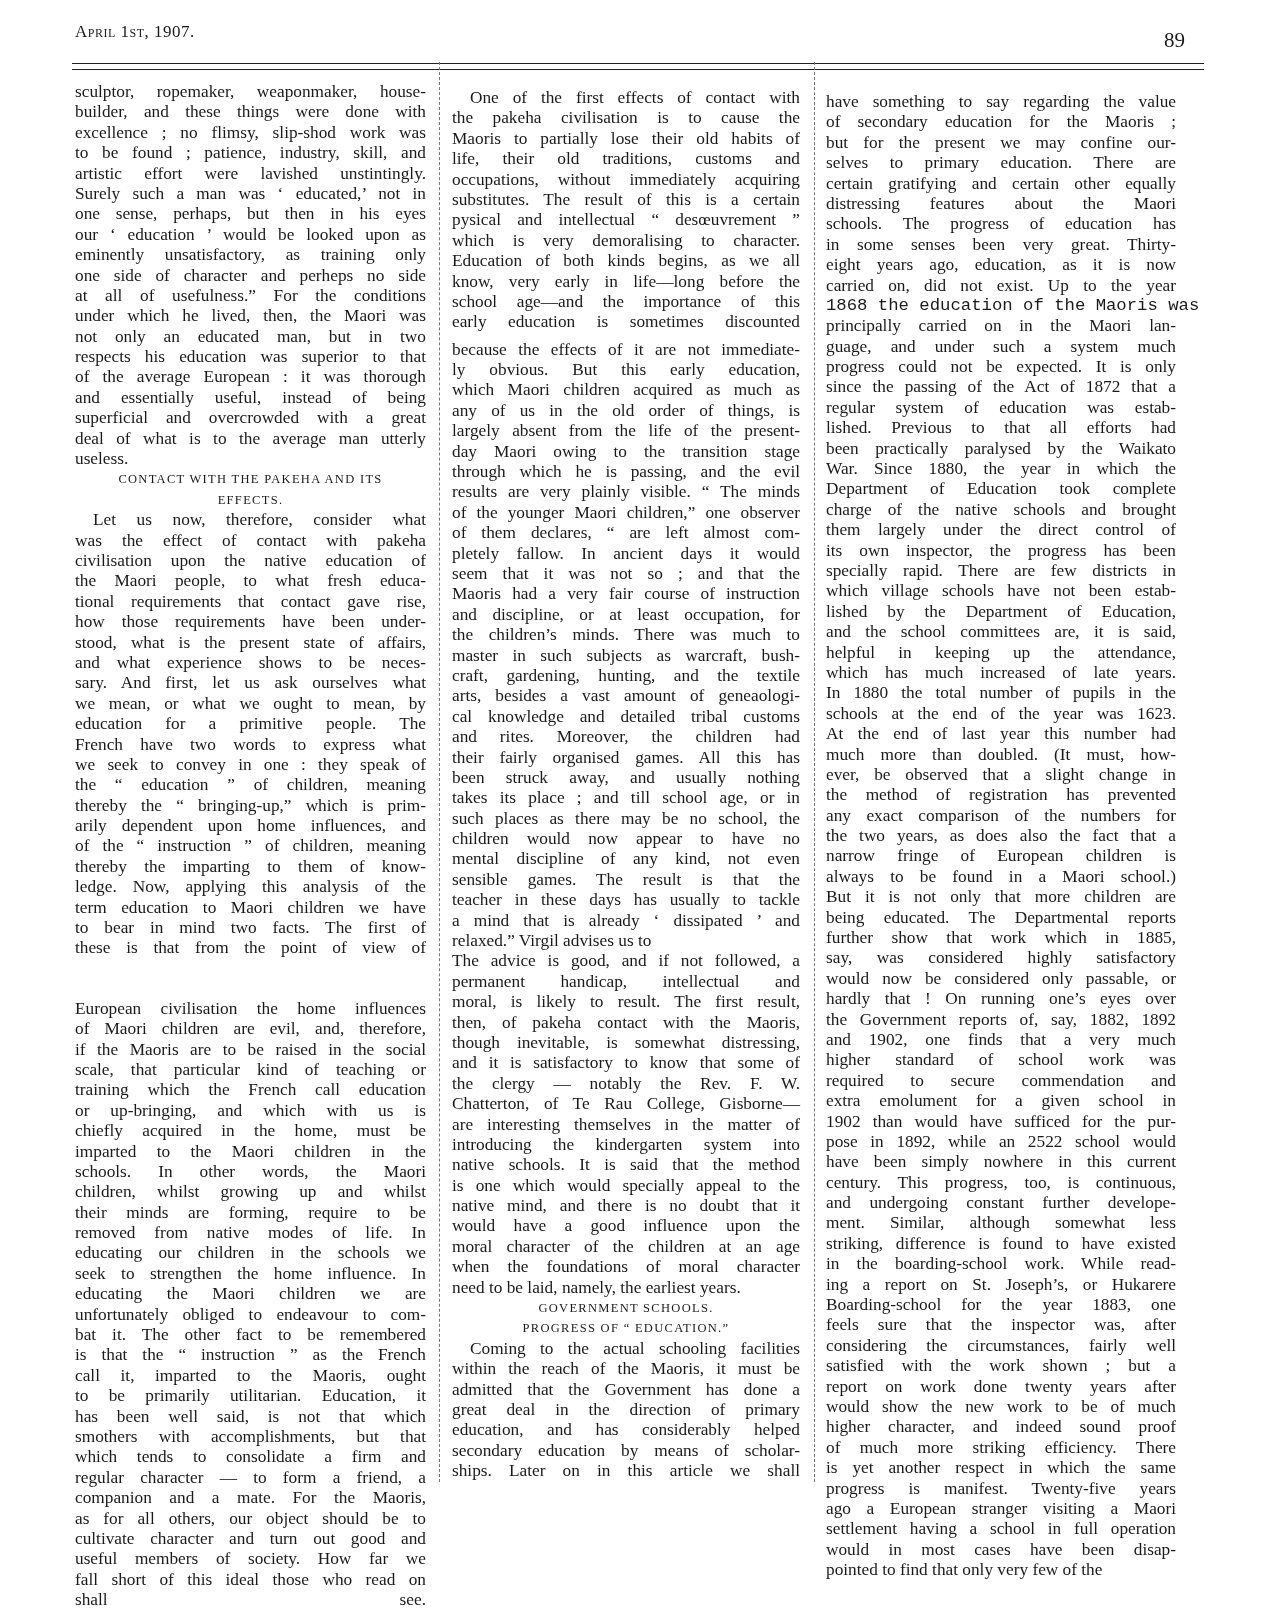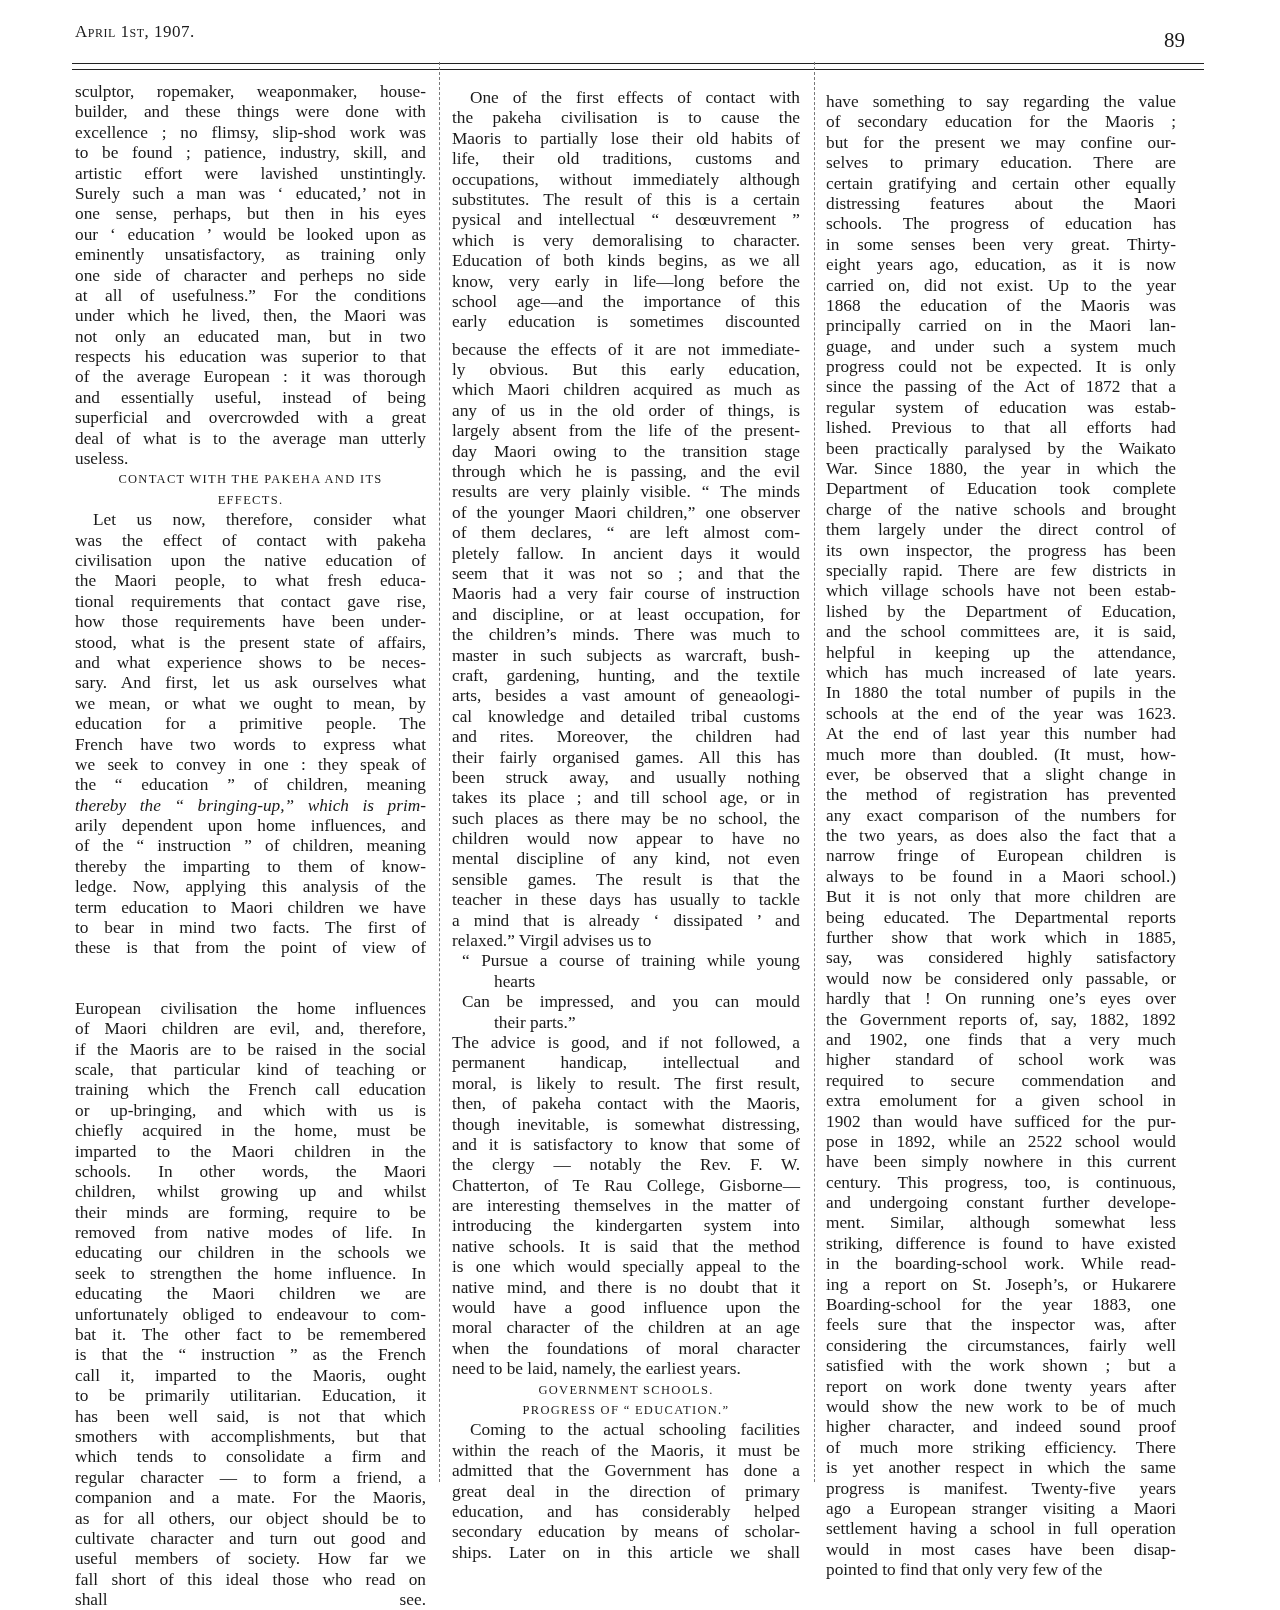--- a/index.html
+++ b/index.html
@@ -68,21 +68,21 @@
       <span class="line" style="width: 100%; box-sizing: border-box;">tional requirements that contact gave rise,</span>
       <span class="line" style="width: 100%; box-sizing: border-box;">how those requirements have been under-</span>
       <span class="line" style="width: 100%; box-sizing: border-box;">stood, what is the present state of affairs,</span>
       <span class="line" style="width: 100%; box-sizing: border-box;">and what experience shows to be neces-</span>
       <span class="line" style="width: 100%; box-sizing: border-box;">sary.  And first, let us ask ourselves what</span>
       <span class="line" style="width: 100%; box-sizing: border-box;">we mean, or what we ought to mean, by</span>
       <span class="line" style="width: 100%; box-sizing: border-box;">education for a primitive people.  The</span>
       <span class="line" style="width: 100%; box-sizing: border-box;">French have two words to express what</span>
       <span class="line" style="width: 100%; box-sizing: border-box;">we seek to convey in one : they speak of</span>
       <span class="line" style="width: 100%; box-sizing: border-box;">the “ education ” of children, meaning</span>
-      <span class="line" style="width: 100%; box-sizing: border-box; font-style: italic;">thereby the “ bringing-up,” which is prim-</span>
+      <span class="line" style="width: 100%; box-sizing: border-box;">thereby the “ bringing-up,” which is prim-</span>
       <span class="line" style="width: 100%; box-sizing: border-box;">arily dependent upon home influences, and</span>
       <span class="line" style="width: 100%; box-sizing: border-box;">of the “ instruction ” of children, meaning</span>
       <span class="line" style="width: 100%; box-sizing: border-box;">thereby the imparting to them of know-</span>
       <span class="line" style="width: 100%; box-sizing: border-box;">ledge.  Now, applying this analysis of the</span>
       <span class="line" style="width: 100%; box-sizing: border-box;">term education to Maori children we have</span>
       <span class="line" style="width: 100%; box-sizing: border-box;">to bear in mind two facts.  The first of</span>
       <span class="line" style="width: 100%; box-sizing: border-box;">these is that from the point of view of</span>
       <span class="line" style="width: 100%; box-sizing: border-box; margin-top: 40px;">European civilisation the home influences</span>
       <span class="line" style="width: 100%; box-sizing: border-box;">of Maori children are evil, and, therefore,</span>
       <span class="line" style="width: 100%; box-sizing: border-box;">if the Maoris are to be raised in the social</span>
@@ -114,21 +114,21 @@
       <span class="line" style="width: 100%; box-sizing: border-box;">fall short of this ideal those who read on</span>
       <span class="line" style="width: 100%; box-sizing: border-box;">shall see.</span>
     </div>
   </div>
 <div class="column" id="col1" style="left:452px; width:348px; top:88px;">
     <div>
       <span class="line indent" style="width: 100%; box-sizing: border-box;">One of the first effects of contact with</span>
       <span class="line" style="width: 100%; box-sizing: border-box;">the pakeha civilisation is to cause the</span>
       <span class="line" style="width: 100%; box-sizing: border-box;">Maoris to partially lose their old habits of</span>
       <span class="line" style="width: 100%; box-sizing: border-box;">life, their old traditions, customs and</span>
-      <span class="line" style="width: 100%; box-sizing: border-box;">occupations, without immediately although</span>
+      <span class="line" style="width: 100%; box-sizing: border-box;">occupations, without immediately acquiring</span>
       <span class="line" style="width: 100%; box-sizing: border-box;">substitutes.  The result of this is a certain</span>
       <span class="line" style="width: 100%; box-sizing: border-box;">pysical and intellectual “ desœuvrement ”</span>
       <span class="line" style="width: 100%; box-sizing: border-box;">which is very demoralising to character.</span>
       <span class="line" style="width: 100%; box-sizing: border-box;">Education of both kinds begins, as we all</span>
       <span class="line" style="width: 100%; box-sizing: border-box;">know, very early in life—long before the</span>
       <span class="line" style="width: 100%; box-sizing: border-box;">school age—and the importance of this</span>
       <span class="line" style="width: 100%; box-sizing: border-box;">early education is sometimes discounted</span>
       <span class="line" style="width: 100%; box-sizing: border-box; margin-top: 7px;">because the effects of it are not immediate-</span>
       <span class="line" style="width: 100%; box-sizing: border-box;">ly obvious.  But this early education,</span>
       <span class="line" style="width: 100%; box-sizing: border-box;">which Maori children acquired as much as</span>
@@ -154,26 +154,20 @@
       <span class="line" style="width: 100%; box-sizing: border-box;">takes its place ; and till school age, or in</span>
       <span class="line" style="width: 100%; box-sizing: border-box;">such places as there may be no school, the</span>
       <span class="line" style="width: 100%; box-sizing: border-box;">children would now appear to have no</span>
       <span class="line" style="width: 100%; box-sizing: border-box;">mental discipline of any kind, not even</span>
       <span class="line" style="width: 100%; box-sizing: border-box;">sensible games.  The result is that the</span>
       <span class="line" style="width: 100%; box-sizing: border-box;">teacher in these days has usually to tackle</span>
       <span class="line" style="width: 100%; box-sizing: border-box;">a mind that is already ‘ dissipated ’ and</span>
       <span class="line last" style="width: 100%; box-sizing: border-box;">relaxed.”  Virgil advises us to</span>
     </div>
     <div>
-      <span class="line quote1" style="width: 100%; box-sizing: border-box;">“ Pursue a course of training while young</span>
-      <span class="line quote2 last" style="width: 100%; box-sizing: border-box;">hearts</span>
-      <span class="line quote3" style="width: 100%; box-sizing: border-box;">Can be impressed, and you can mould</span>
-      <span class="line quote2 last" style="width: 100%; box-sizing: border-box;">their parts.”</span>
-    </div>
-    <div>
       <span class="line" style="width: 100%; box-sizing: border-box;">The advice is good, and if not followed, a</span>
       <span class="line" style="width: 100%; box-sizing: border-box;">permanent handicap, intellectual and</span>
       <span class="line" style="width: 100%; box-sizing: border-box;">moral, is likely to result.  The first result,</span>
       <span class="line" style="width: 100%; box-sizing: border-box;">then, of pakeha contact with the Maoris,</span>
       <span class="line" style="width: 100%; box-sizing: border-box;">though inevitable, is somewhat distressing,</span>
       <span class="line" style="width: 100%; box-sizing: border-box;">and it is satisfactory to know that some of</span>
       <span class="line" style="width: 100%; box-sizing: border-box;">the clergy — notably the Rev. F. W.</span>
       <span class="line" style="width: 100%; box-sizing: border-box;">Chatterton, of Te Rau College, Gisborne—</span>
       <span class="line" style="width: 100%; box-sizing: border-box;">are interesting themselves in the matter of</span>
       <span class="line" style="width: 100%; box-sizing: border-box;">introducing the kindergarten system into</span>
@@ -204,21 +198,21 @@
       <span class="line" style="width: 100%; box-sizing: border-box;">have something to say regarding the value</span>
       <span class="line" style="width: 100%; box-sizing: border-box;">of secondary education for the Maoris ;</span>
       <span class="line" style="width: 100%; box-sizing: border-box;">but for the present we may confine our-</span>
       <span class="line" style="width: 100%; box-sizing: border-box;">selves to primary education.  There are</span>
       <span class="line" style="width: 100%; box-sizing: border-box;">certain gratifying and certain other equally</span>
       <span class="line" style="width: 100%; box-sizing: border-box;">distressing features about the Maori</span>
       <span class="line" style="width: 100%; box-sizing: border-box;">schools.  The progress of education has</span>
       <span class="line" style="width: 100%; box-sizing: border-box;">in some senses been very great.  Thirty-</span>
       <span class="line" style="width: 100%; box-sizing: border-box;">eight years ago, education, as it is now</span>
       <span class="line" style="width: 100%; box-sizing: border-box;">carried on, did not exist.  Up to the year</span>
-      <span class="line" style="width: 100%; box-sizing: border-box;">1868 the education of the Maoris was</span>
+      <span class="line" style="width: 100%; box-sizing: border-box; font-family: Liberation Mono, monospace;">1868 the education of the Maoris was</span>
       <span class="line" style="width: 100%; box-sizing: border-box;">principally carried on in the Maori lan-</span>
       <span class="line" style="width: 100%; box-sizing: border-box;">guage, and under such a system much</span>
       <span class="line" style="width: 100%; box-sizing: border-box;">progress could not be expected.  It is only</span>
       <span class="line" style="width: 100%; box-sizing: border-box;">since the passing of the Act of 1872 that a</span>
       <span class="line" style="width: 100%; box-sizing: border-box;">regular system of education was estab-</span>
       <span class="line" style="width: 100%; box-sizing: border-box;">lished.  Previous to that all efforts had</span>
       <span class="line" style="width: 100%; box-sizing: border-box;">been practically paralysed by the Waikato</span>
       <span class="line" style="width: 100%; box-sizing: border-box;">War.  Since 1880, the year in which the</span>
       <span class="line" style="width: 100%; box-sizing: border-box;">Department of Education took complete</span>
       <span class="line" style="width: 100%; box-sizing: border-box;">charge of the native schools and brought</span>

